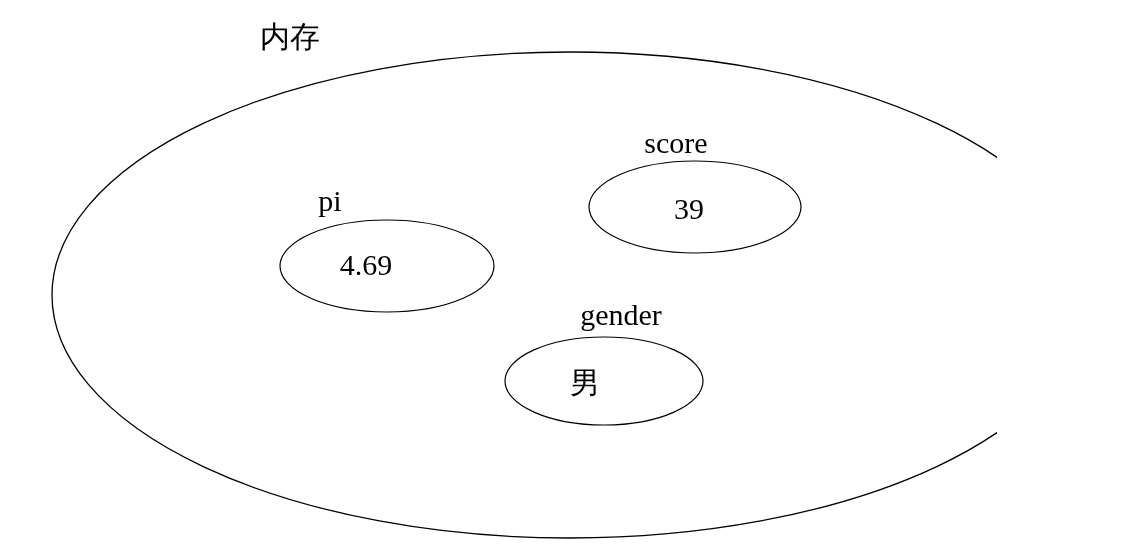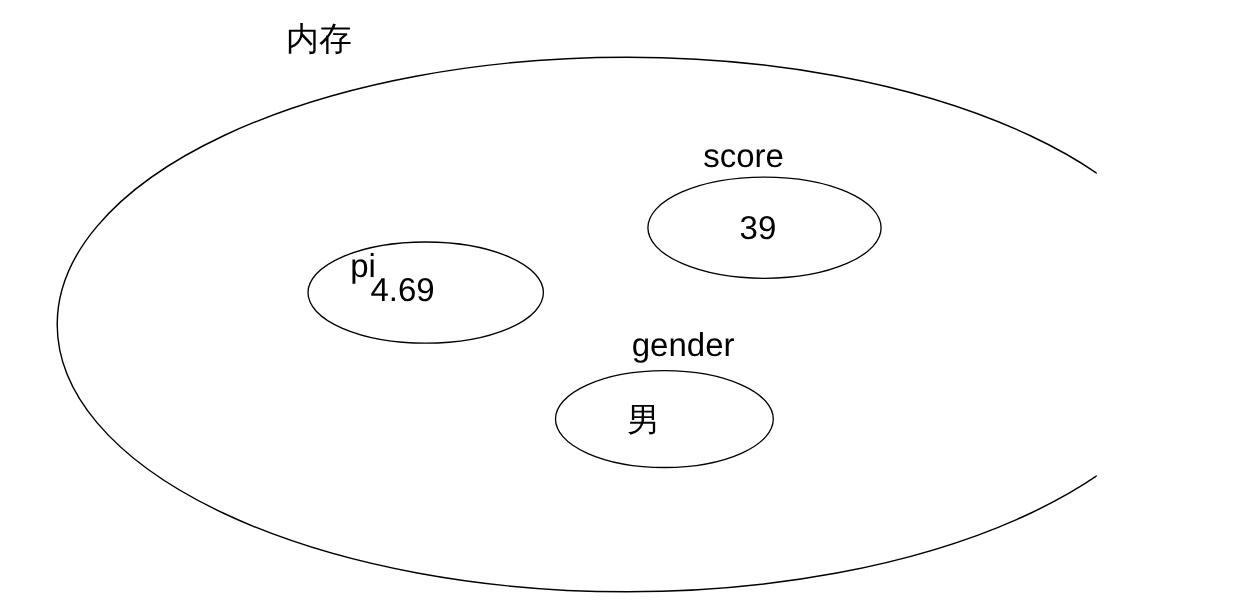--- a/index.html
+++ b/index.html
@@ -6,40 +6,40 @@
     margin: 0;
     padding: 0;
     background: #ffffff;
   }
   .canvas {
     position: relative;
     width: 997px;
     height: 558px;
     background: #ffffff;
     overflow: hidden;
-    font-family: Liberation Sans, sans-serif;
+    font-family: Liberation Serif, serif;
     color: #000000;
     text-align: right;
   }
   .canvas svg {
     position: absolute;
     left: 0;
     top: 0;
   }
   .lbl {
     position: absolute;
     transform: translate(-50%, -50%);
     font-size: 30px;
     line-height: 1.1;
     white-space: nowrap;
     color: #000000;
   }
   
   .lbl-memory  { left: 290px; top: 36px;  }
-  .lbl-pi-name { left: 330px; top: 200px; margin-top: 42px; }
+  .lbl-pi-name { left: 330px; top: 200px; }
   .lbl-pi-val  { left: 366px; top: 264px; }
   .lbl-sc-name { left: 676px; top: 142px; }
   .lbl-sc-val  { left: 689px; top: 208px; }
   .lbl-ge-name { left: 609px; top: 314px; margin-left: 12px; }
   .lbl-ge-val  { left: 585px; top: 382px; }
 </style>
 </head>
 <body>
 
 <div class="canvas">

